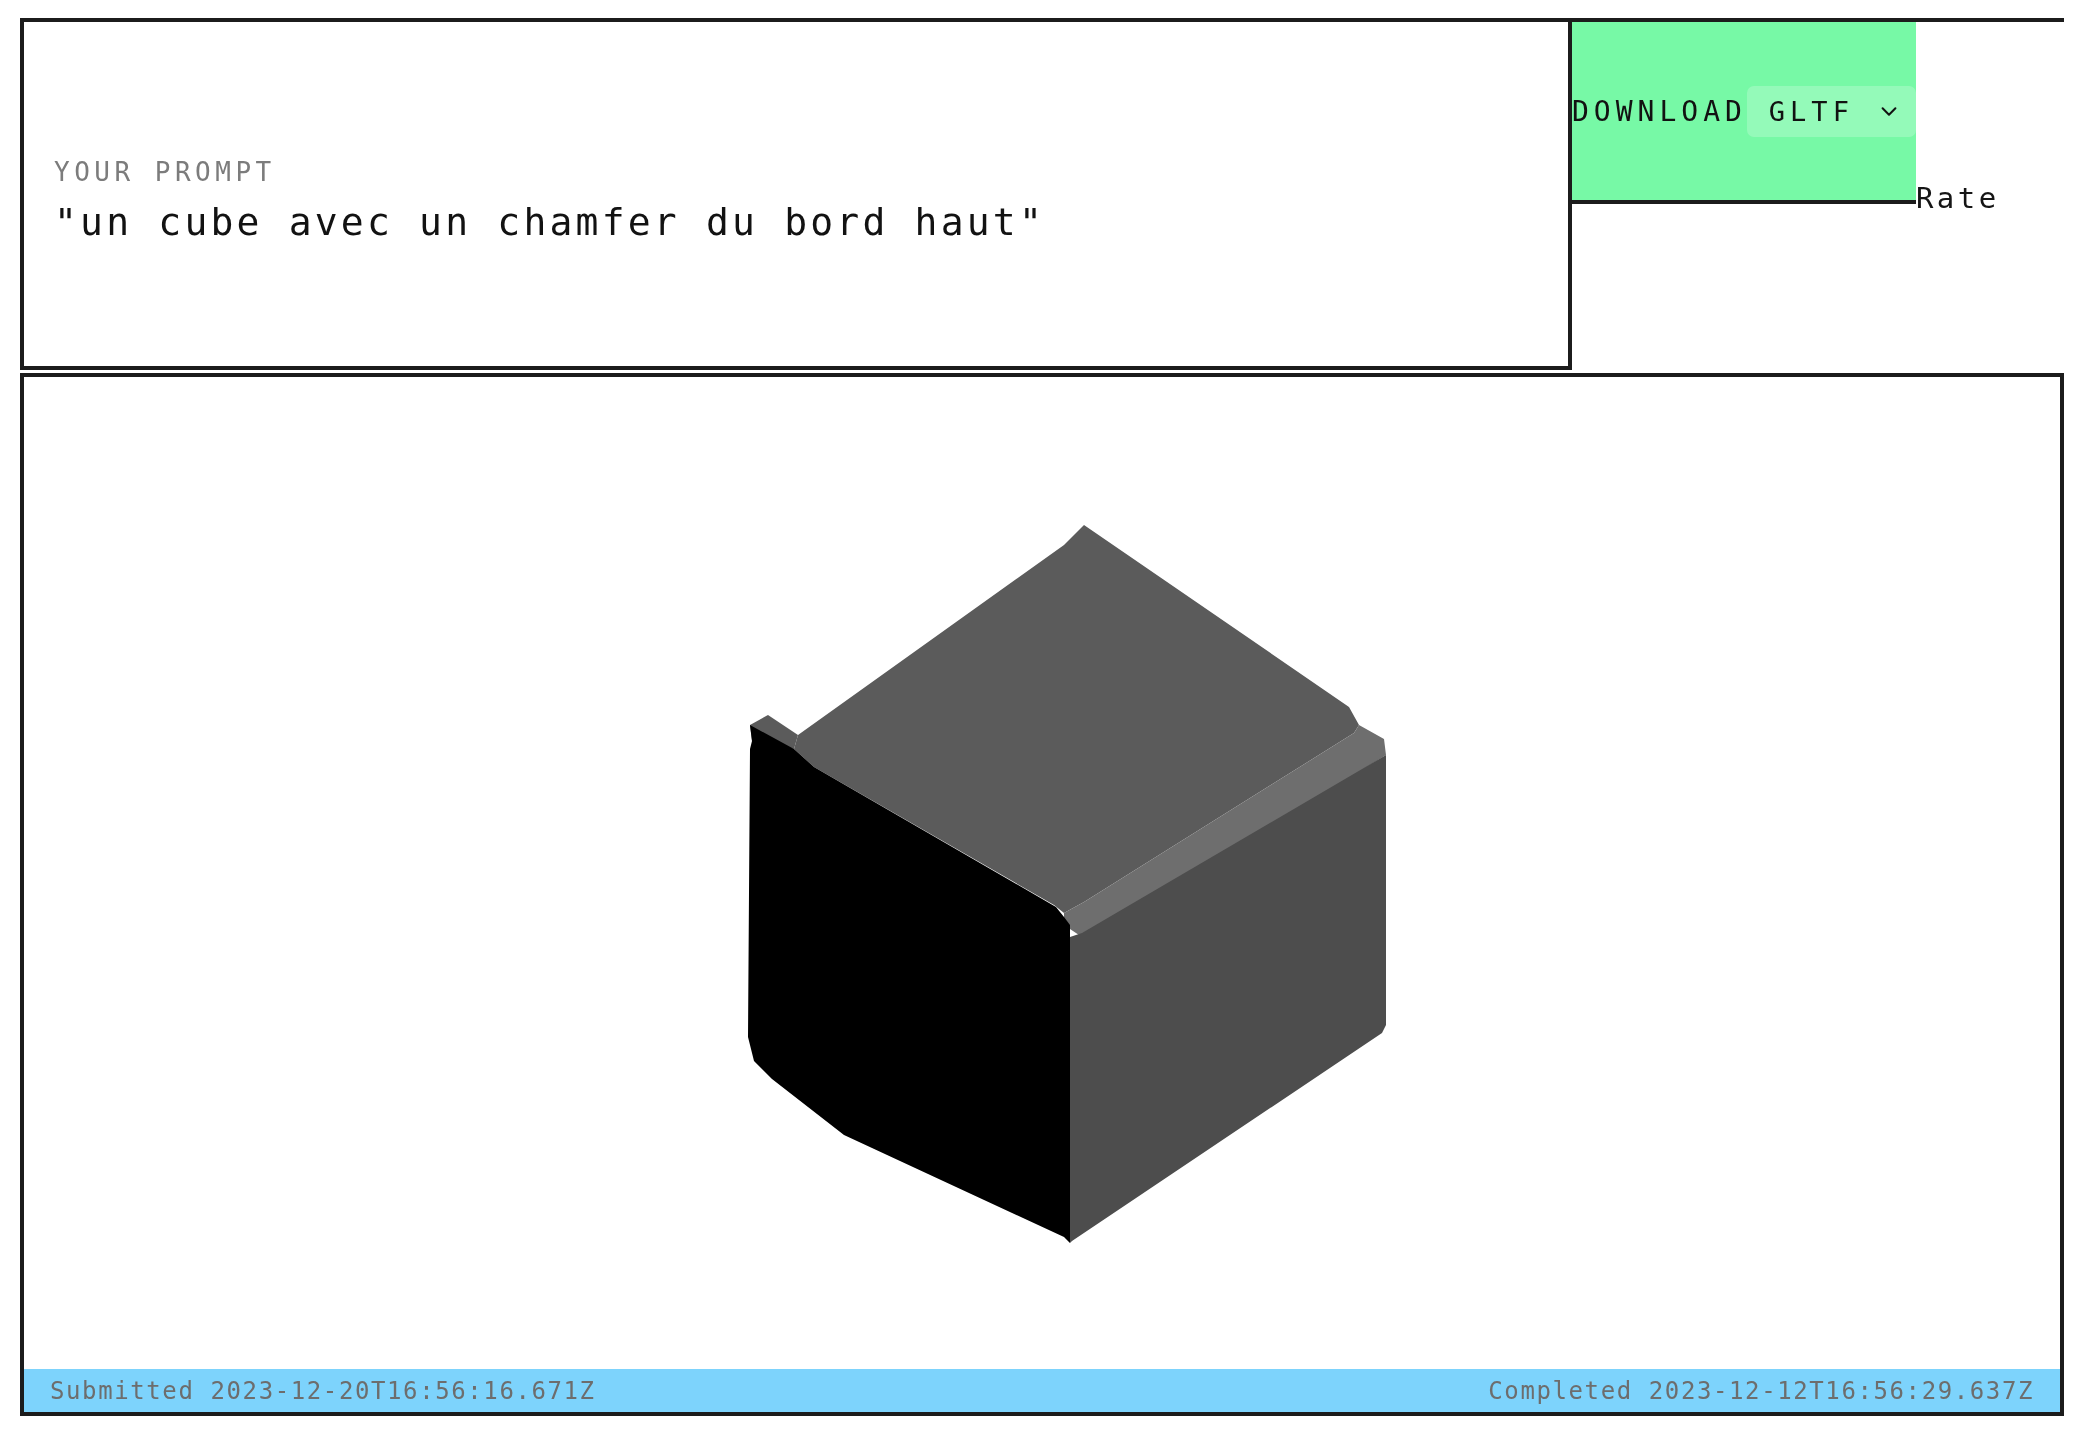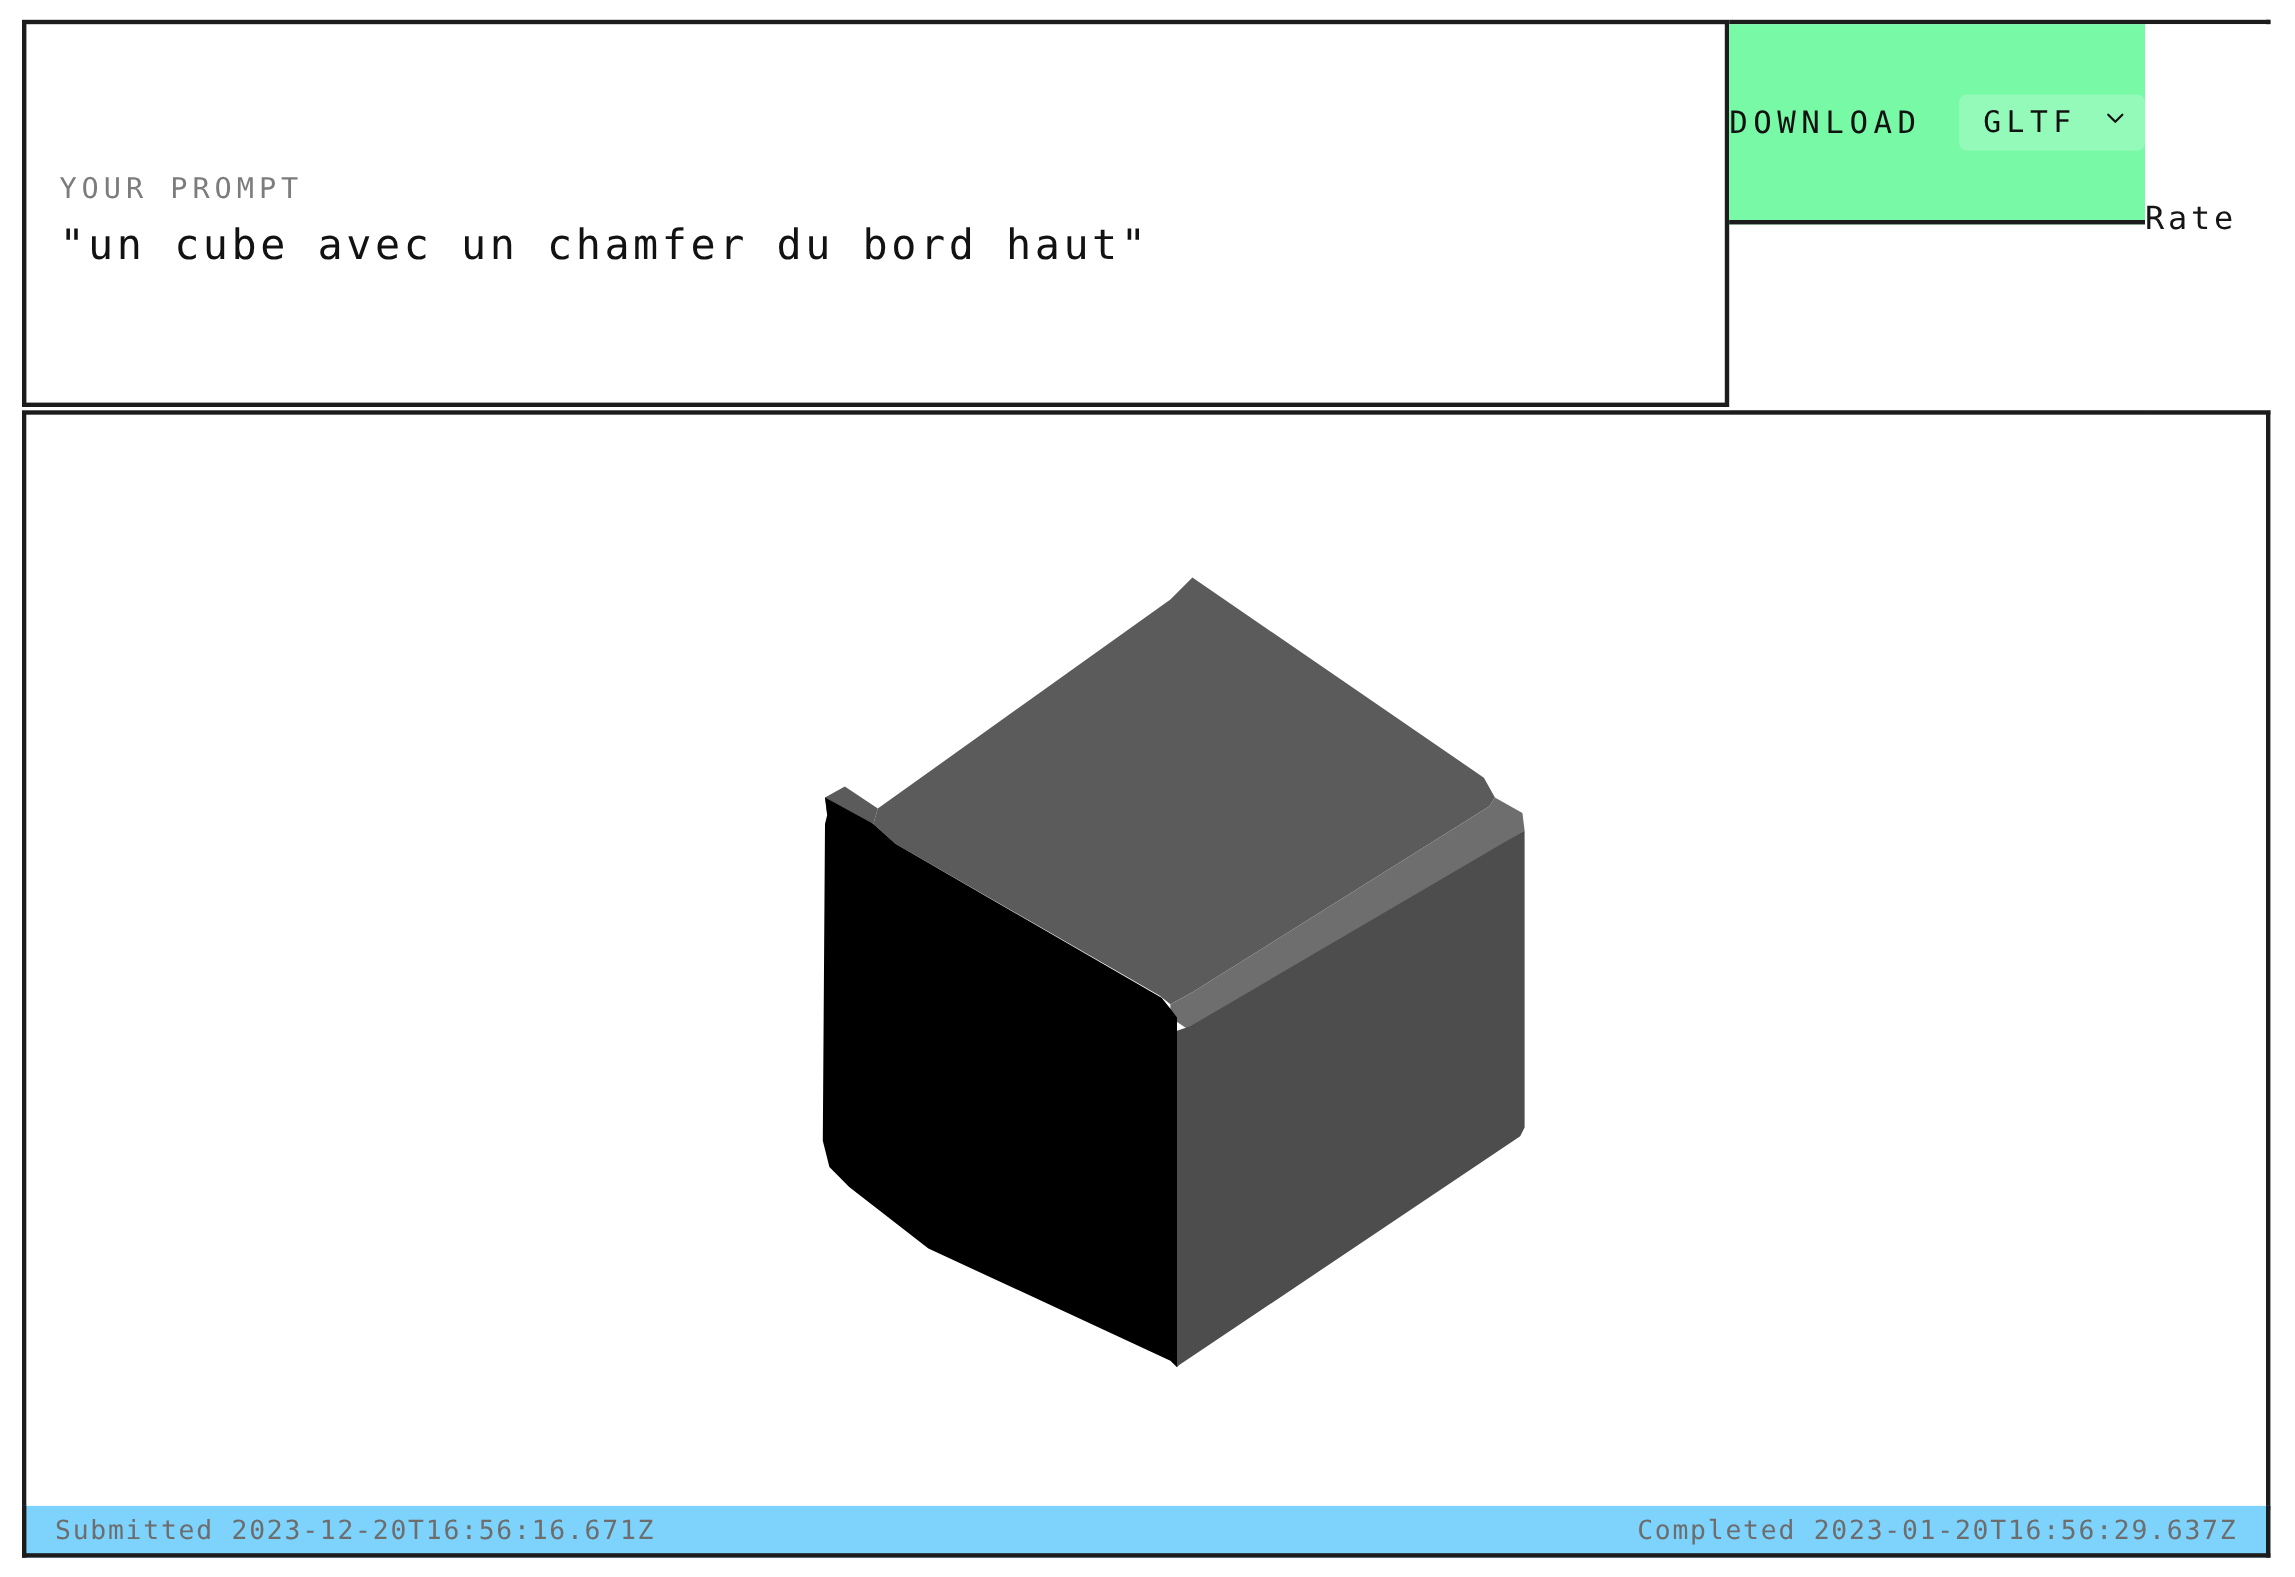--- a/index.html
+++ b/index.html
@@ -88,25 +88,25 @@
 
   .download-label {
     font-size: 28px;
     letter-spacing: 5px;
     color: #121212;
     font-family: "DejaVu Sans Mono", "Liberation Mono", monospace;
     white-space: nowrap;
   }
 
   .format-select {
-    margin-left: 34px;
     background: rgba(255,255,255,0.22);
     border-radius: 7px;
     padding: 10px 16px 10px 22px;
     display: flex;
+    align-items: center;
     gap: 24px;
     cursor: pointer;
   }
 
   .format-value {
     font-size: 27px;
     letter-spacing: 5px;
     color: #121212;
     font-family: "DejaVu Sans Mono", "Liberation Mono", monospace;
     white-space: nowrap;
@@ -279,16 +279,16 @@
 
         <polygon fill="#000000" points="726,348 728,364 726,372 724,660 730,684 748,702 820,758 1040,860 1046,866 1046,548 1040,540 1032,530 790,390 770,372"></polygon>
 
         <polygon fill="#4d4d4d" points="1362,378 1362,648 1358,656 1048,864 1046,866 1046,560 1058,556"></polygon>
       </g>
     </svg>
   </div>
 
   <div class="footer">
     <span class="footer-text">Submitted 2023-12-20T16:56:16.671Z</span>
-    <span class="footer-text">Completed 2023-01-20T16:56:29.637Z</span>
+    <span class="footer-text">Completed 2023-12-12T16:56:29.637Z</span>
   </div>
 
 </div>
 
 </body></html>

